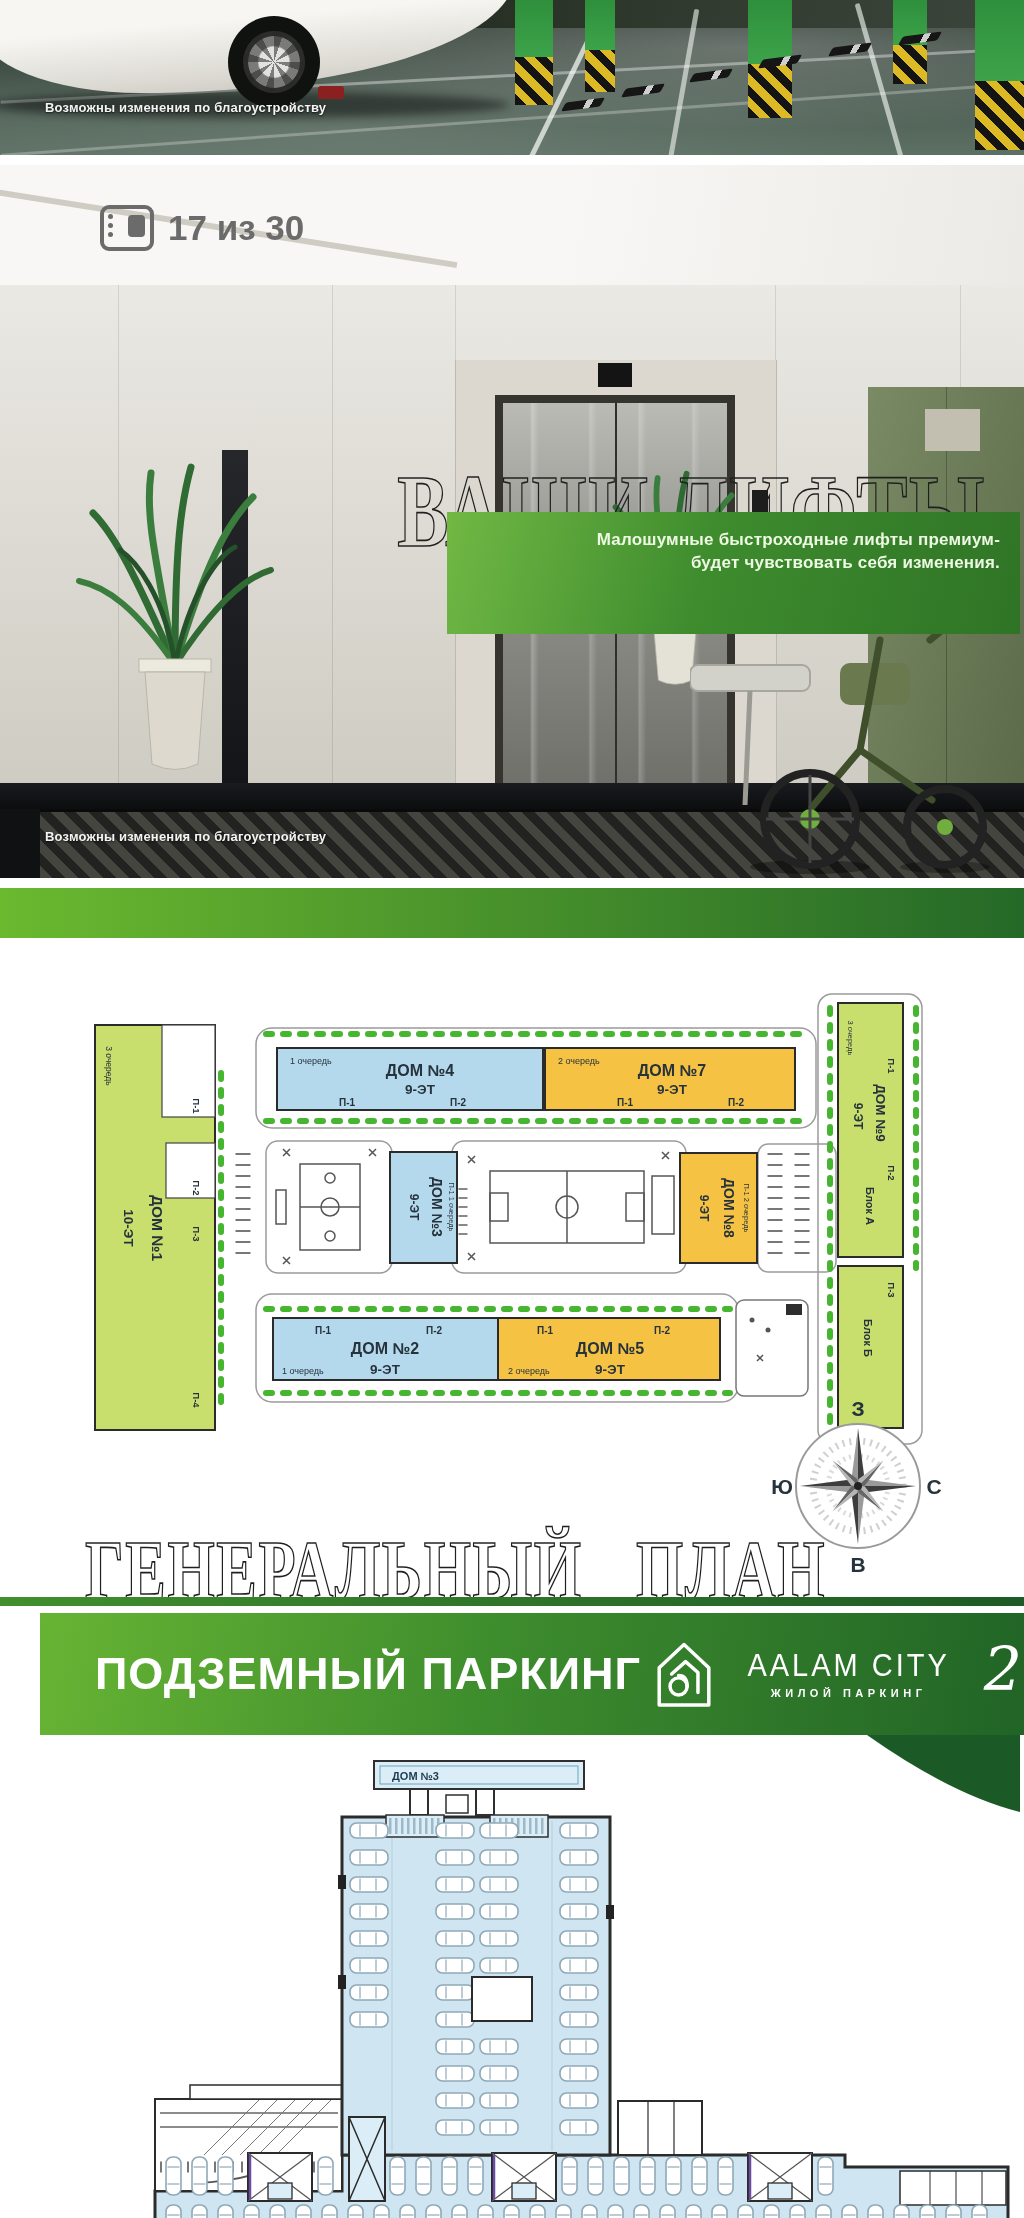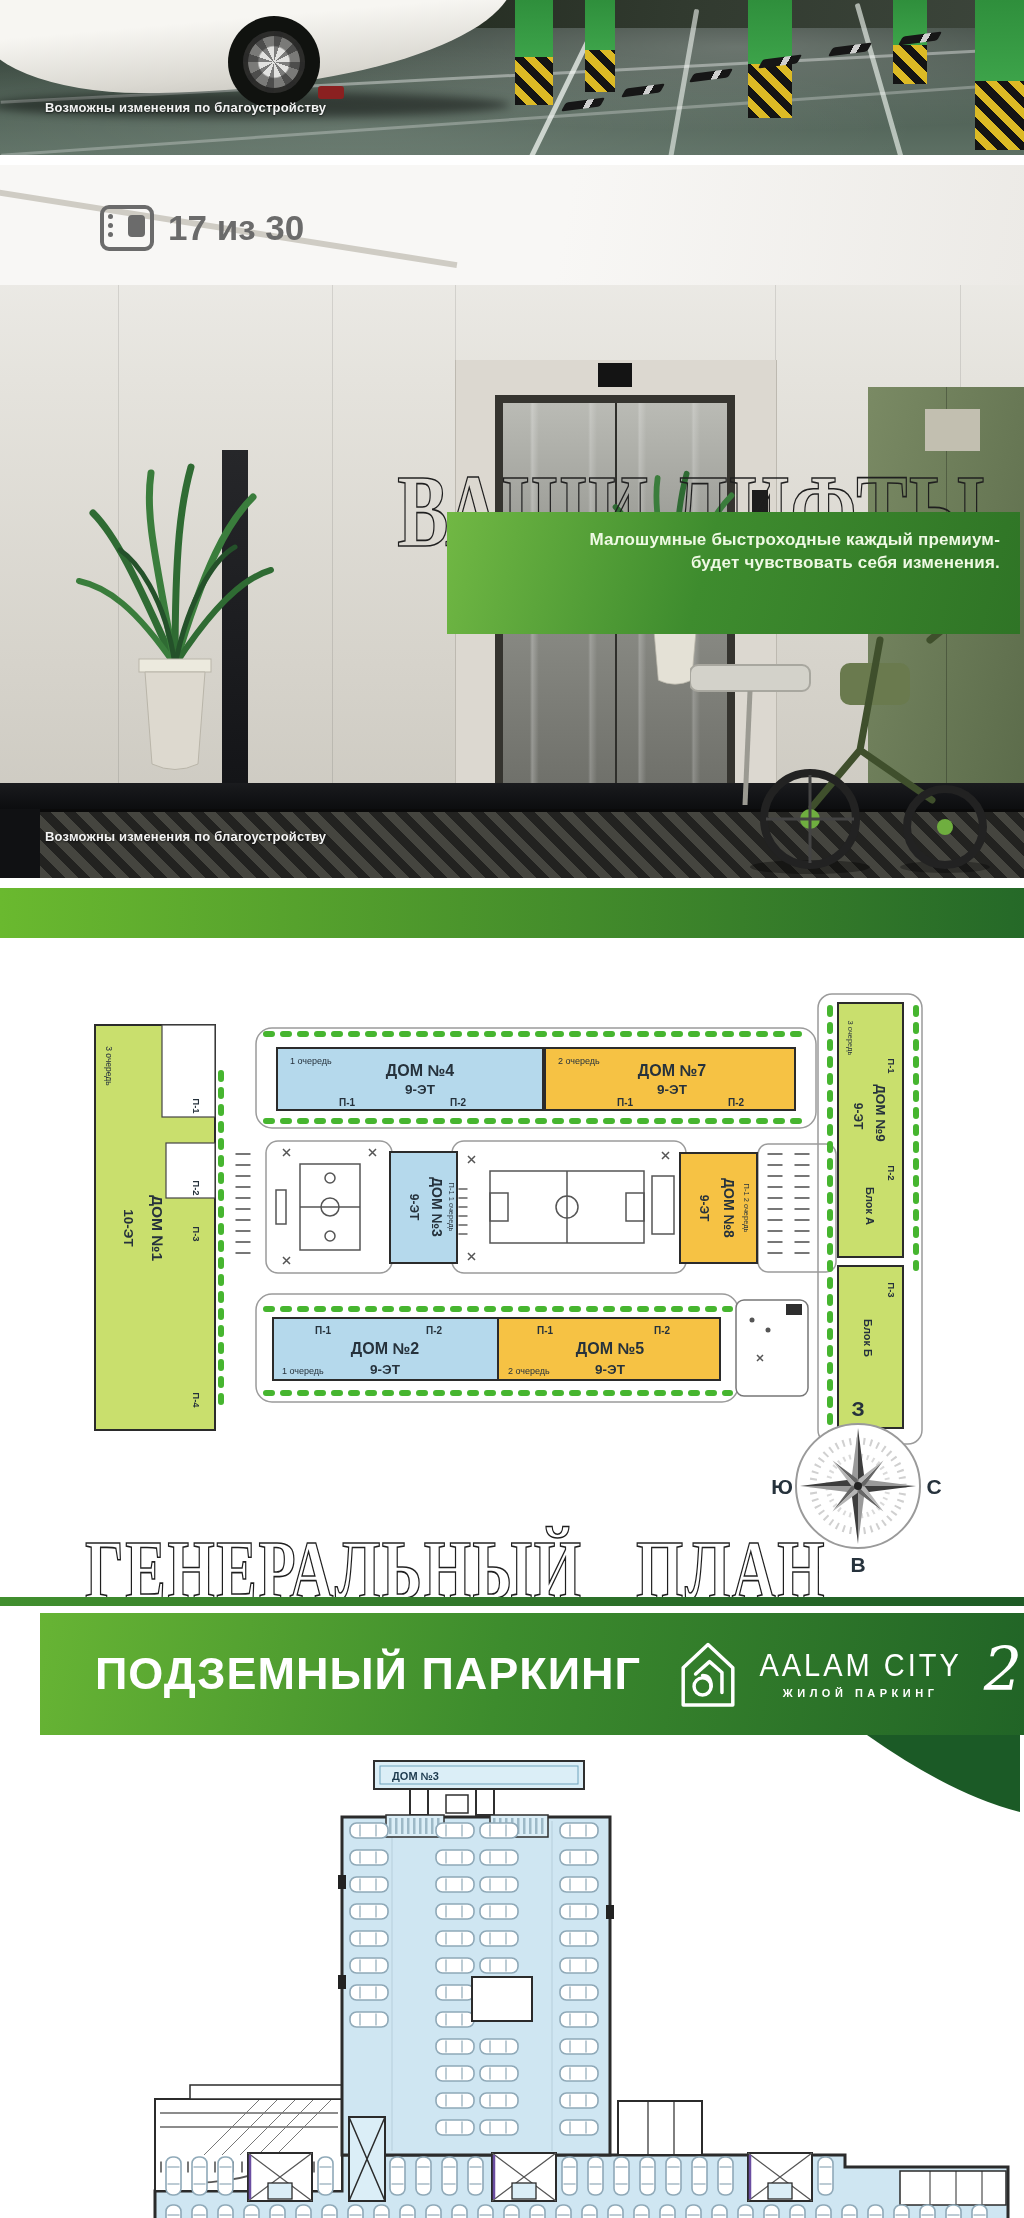--- a/index.html
+++ b/index.html
@@ -92,21 +92,21 @@
   
   .masterplan{position:absolute;left:0;top:938px;width:1024px;height:660px;background:#fff;}
   .siteplan{position:absolute;left:0;top:0;}
   .plan-title{left:85px;top:534px;font-size:76px;word-spacing:.6em;transform:scale(.8,1.1);transform-origin:left top;}
   .siteplan text{font-family:"Liberation Sans",sans-serif;fill:#26323c;}
   
   .parking-header{position:absolute;left:0;top:1613px;width:1024px;height:122px;
       background:linear-gradient(100deg,#67b434 0%,#3d8c2d 45%,#1f6126 100%);
       display:flex;align-items:center;margin-left:40px;}
   .parking-header h2{margin:0 0 0 55px;color:#fff;font-size:45px;font-weight:bold;letter-spacing:1px;}
-  .logo{position:absolute;right:42px;top:0;height:122px;display:flex;align-items:center;gap:20px;color:#fff;}
+  .logo{position:absolute;right:42px;top:0;height:122px;display:flex;align-items:center;gap:32px;color:#fff;}
   .logo-text{display:flex;flex-direction:column;align-items:center;}
   .logo-brand{font-size:29px;letter-spacing:3px;font-weight:500;transform:scaleY(1.08);}
   .logo-tag{font-size:11px;letter-spacing:4.5px;font-weight:bold;margin-top:5px;}
   .logo-num{font-family:"DejaVu Serif",serif;font-style:italic;font-size:60px;margin:-10px 0 0 2px;}
   .swoosh{position:absolute;left:0;top:1735px;}
   
   .parking-plan{position:absolute;left:0;top:1755px;width:1024px;height:463px;}
   .parking-plan text{font-family:"Liberation Sans",sans-serif;}
 </style>
 </head>
@@ -212,21 +212,21 @@
       <span class="counter-icon">
           <i></i>
           <b></b>
         </span>
       <span>17 из 30</span>
     </div>
 
     <h1 class="display-title lifts-title">ВАШИ ЛИФТЫ</h1>
 
     <div class="green-box">
-      <div>Малошумные быстроходные каждый премиум-</div>
+      <div>Малошумные быстроходные лифты премиум-</div>
       <div>будет чувствовать себя изменения.</div>
     </div>
 
     <div class="photo-caption" style="left:45px;top:664px;">Возможны изменения по благоустройству</div>
   </section>
 
   <div class="divider"></div>
 
   <section class="masterplan">
     <svg class="siteplan" width="1024" height="660" viewBox="0 0 1024 660">

